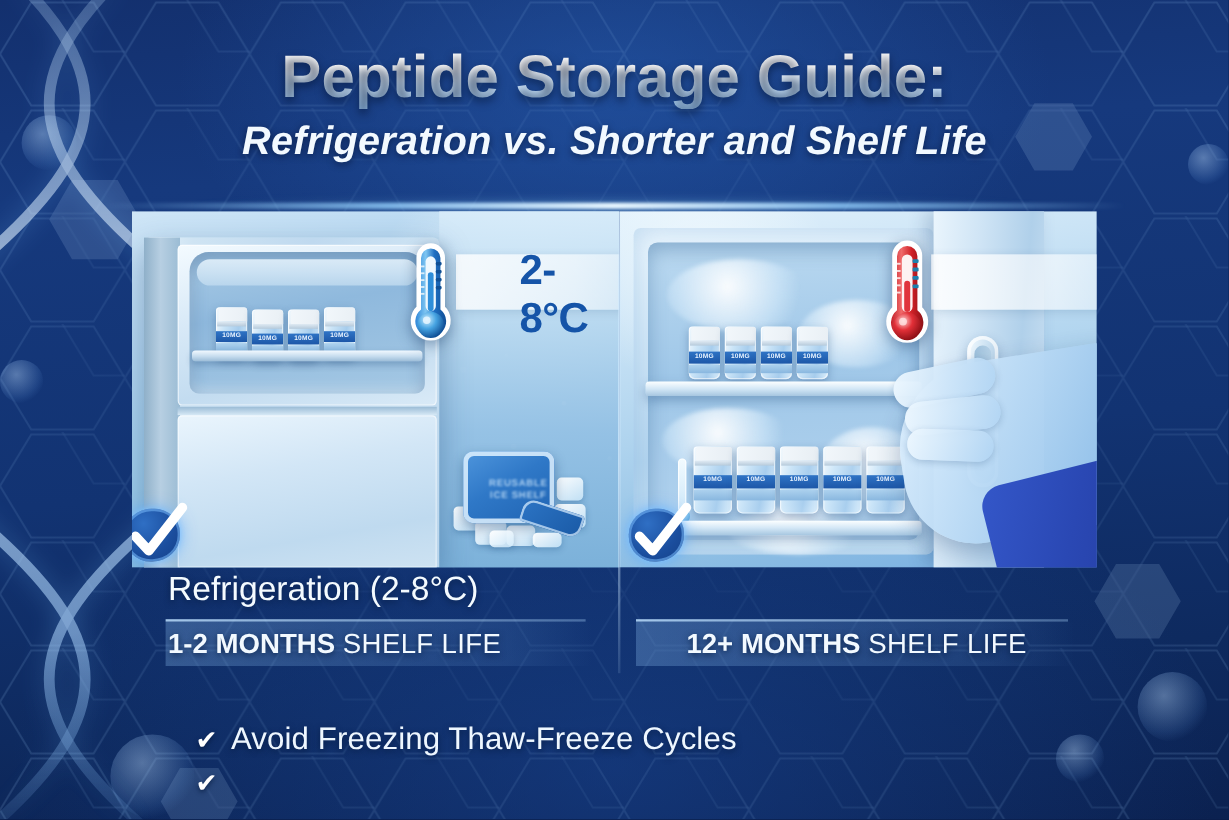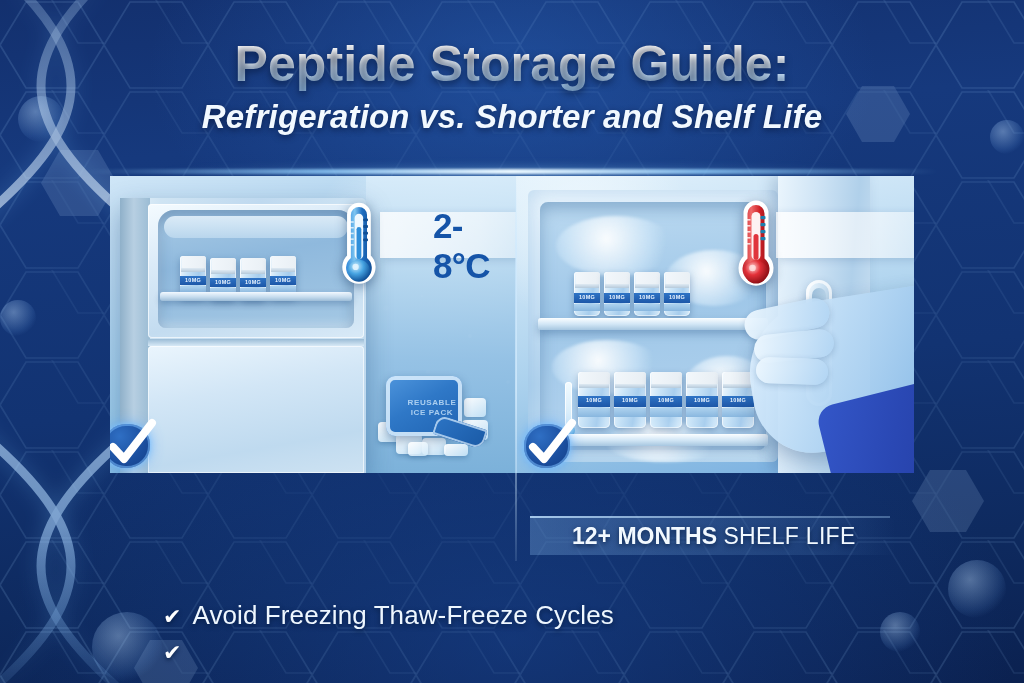--- a/index.html
+++ b/index.html
@@ -325,21 +325,21 @@
       <div class="fridge-gap"></div>
       <div class="fridge-bottomdoor"></div>
 
       <div class="icepack">
         <div class="cube" style="left:0px;top:50px;width:22px;height:20px;"></div>
         <div class="cube" style="left:18px;top:62px;width:26px;height:20px;"></div>
         <div class="cube" style="left:44px;top:66px;width:24px;height:17px;"></div>
         <div class="cube" style="left:86px;top:26px;width:22px;height:19px;"></div>
         <div class="cube" style="left:84px;top:48px;width:26px;height:20px;"></div>
         <div class="ice-body">
-          <div class="ice-text">REUSABLE ICE PACK</div>
+          <div class="ice-text">REUSABLE ICE SHELF</div>
         </div>
         <div class="scoop"></div>
         <div class="cube" style="left:30px;top:70px;width:20px;height:14px;"></div>
         <div class="cube" style="left:66px;top:72px;width:24px;height:12px;"></div>
       </div>
 
       <div class="tempbadge" style="left:228px;top:24px;">
         <div class="tb-plate" style="left:42px;width:160px;"></div>
         <svg class="therm" viewBox="0 0 44 92">
           <defs>
@@ -533,20 +533,29 @@
         <svg class="cb-mark" viewBox="0 0 56 56">
           <path d="M11 31 L22 43 L50 7" fill="none" stroke="#ffffff" stroke-width="8" stroke-linecap="round" stroke-linejoin="round"></path>
         </svg>
       </div>
     </div>
   </div>
 
   <div class="vdiv"></div>
 
   <div class="capband">
+    <div class="cap cap-left">
+      <div class="cap-title" style="left:30px;">Refrigeration (2-8°C)</div>
+      <div class="cap-rule" style="left:28px;width:350px;"></div>
+      <div class="cap-strip" style="left:28px;width:356px;"></div>
+      <div class="cap-sub" style="left:30px;">
+        <b>1-2 MONTHS</b>
+        <i>SHELF LIFE</i>
+      </div>
+    </div>
     <div class="cap cap-right">
       <div class="cap-rule" style="left:18px;width:360px;"></div>
       <div class="cap-strip" style="left:18px;width:366px;"></div>
       <div class="cap-sub" style="left:60px;">
         <b>12+ MONTHS</b>
         <i>SHELF LIFE</i>
       </div>
     </div>
   </div>
 

